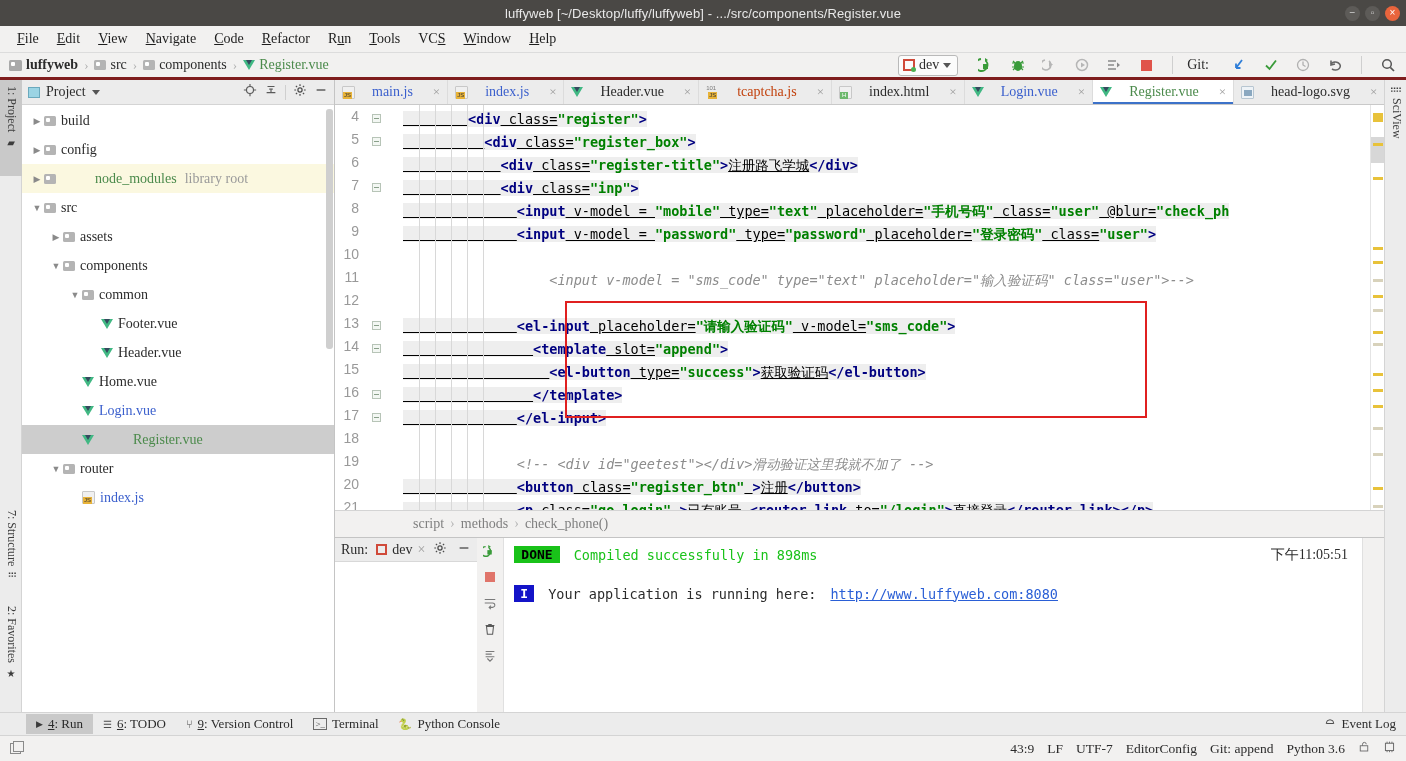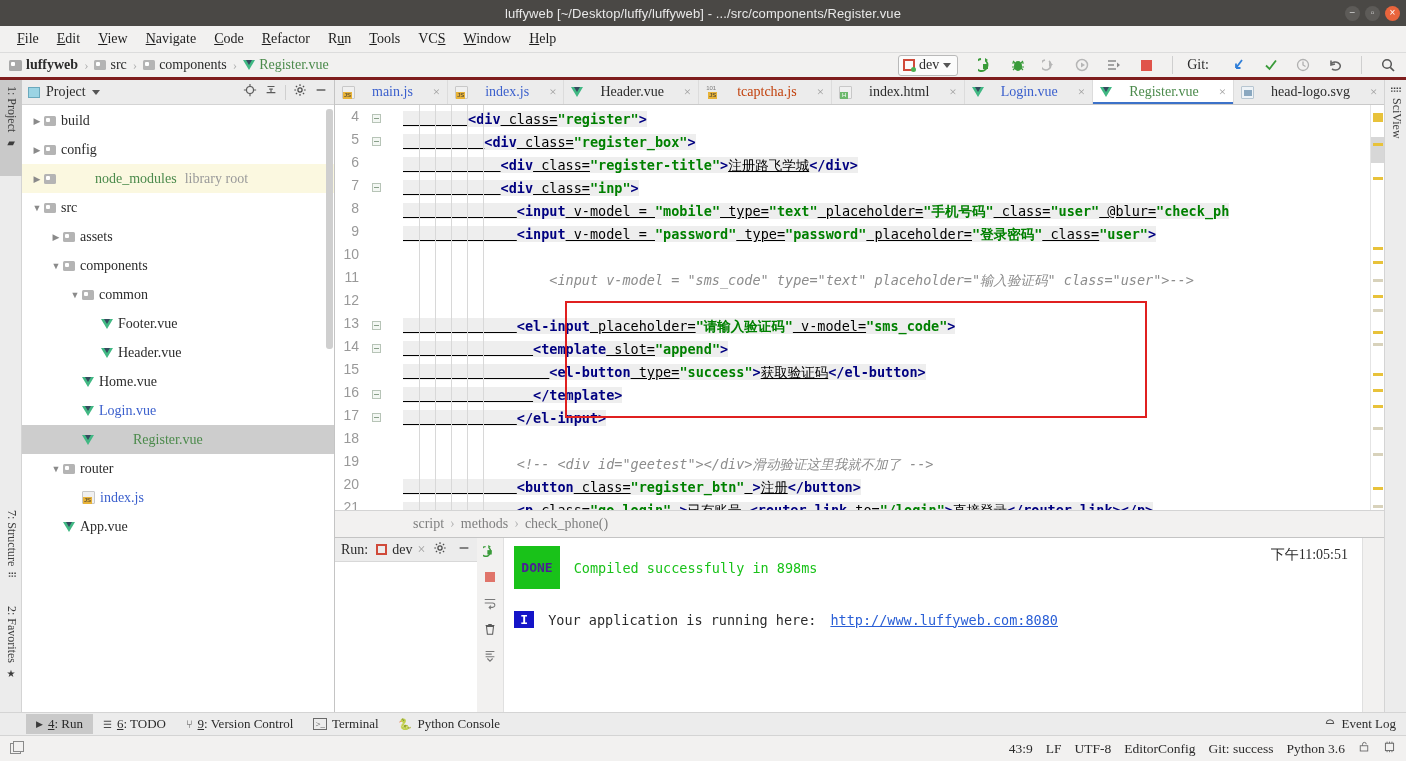--- a/index.html
+++ b/index.html
@@ -160,21 +160,21 @@
   .run-header { height:24px; background:#ececec; border-bottom:1px solid #d8d8d8; display:flex; align-items:center;
                 padding:0 6px; gap:8px; font-size:14px; flex:0 0 24px; }
   .run-tab { display:flex; align-items:center; gap:5px; }
   .run-tools { margin-left:auto; display:flex; align-items:center; gap:10px; color:#5a5a5a; }
   .run-body { flex:1; display:flex; min-height:0; }
   .run-rail { width:27px; background:#f2f1f0; border-right:1px solid #e0e0e0; display:flex; flex-direction:column;
               align-items:center; padding-top:6px; gap:12px; flex:0 0 27px; }
   .rr-ico { width:14px; height:14px; display:flex; align-items:center; justify-content:center; font-size:12px; color:#5c5c5c; }
   .run-console { flex:1; position:relative; font-family:"DejaVu Sans Mono", monospace; font-size:13.5px;
                  padding:8px 10px; overflow:hidden; }
-  .badge-done { background:#19c219; color:#4c1d95; font-weight:bold; padding:14px 7px; font-size:13px;
+  .badge-done { background:#19c219; color:#000000; font-weight:bold; padding:1px 7px; font-size:13px;
                 font-family:"DejaVu Sans Mono", monospace; }
   .console-green { color:#19c219; }
   .badge-i { background:#1414c8; color:#fff; font-weight:bold; padding:1px 6px; font-size:13px; }
   .console-link { color:#2a5fd6; text-decoration:underline; }
   .run-time { position:absolute; right:14px; top:8px; font-size:14px; color:#2b2b2b;
               font-family:"Liberation Serif", serif; }
   .run-right-rail { width:22px; background:#f2f1f0; border-left:1px solid #e0e0e0; flex:0 0 22px; }
 
   
   .toolbar-bottom { height:23px; background:#ececec; border-top:1px solid #d4d4d4; display:flex;
@@ -431,25 +431,20 @@
             </div>
             <div class="trow" style="padding-left: 27px;">
               <span class="tw">▼</span>
               <span class="folder-ico"></span>
               <span class="tlabel">router</span>
             </div>
             <div class="trow" style="padding-left: 46px;">
               <span class="tw"></span>
               <span class="jsico"></span>
               <span class="tlabel blue">index.js</span>
-            </div>
-            <div class="trow" style="padding-left: 27px;">
-              <span class="tw"></span>
-              <span class="vue-ico"></span>
-              <span class="tlabel">App.vue</span>
             </div>
           </div>
       </div>
     </div>
 
     <div class="editorarea">
 
       <div class="tabrow">
         <div id="tabs-host" style="display:flex;align-items:stretch;">
             <div class="etab">
@@ -672,23 +667,23 @@
       </span>
       <span>Event Log</span>
     </span>
   </div>
 
   <div class="statusbar">
     <span class="sq-ico"></span>
     <span class="sb-right">
       <span>43:9</span>
       <span>LF</span>
-      <span>UTF-8</span>
+      <span>UTF-7</span>
       <span>EditorConfig</span>
-      <span>Git: success</span>
+      <span>Git: append</span>
       <span>Python 3.6</span>
       <span>
         <svg width="12" height="13" viewBox="0 0 16 16">
             <rect x="3" y="7" width="10" height="7" stroke="#6a6a6a" stroke-width="1.2" fill="none"></rect>
             <path d="M6 7V5a2.5 2.5 0 0 1 5 0" stroke="#6a6a6a" stroke-width="1.2" fill="none"></path>
           </svg>
       </span>
       <span>
         <svg width="13" height="13" viewBox="0 0 16 16">
             <rect x="3" y="4" width="10" height="9" stroke="#6a6a6a" stroke-width="1.2" fill="none"></rect>

